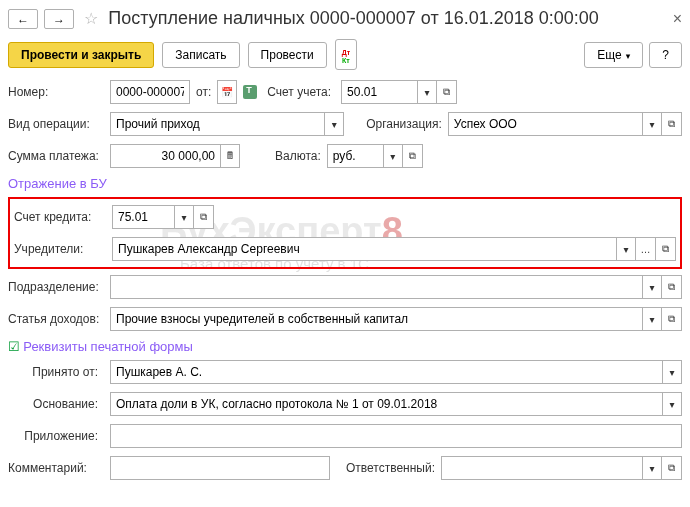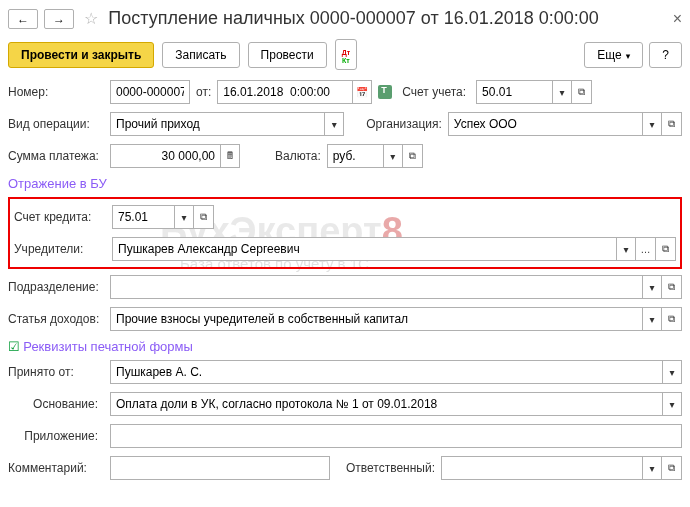--- a/index.html
+++ b/index.html
@@ -66,21 +66,20 @@
     <button class="btn"><span>Еще</span><span class="dropdown-caret">▾</span></button>
     <button class="btn">?</button>
   </div>
 </div>
 
 <div class="row">
   <span class="label" style="width:96px">Номер:</span>
   <input class="input" style="width: 80px;" value="0000-000007">
   <span class="label">от:</span>
   <div class="input-group">
-    <input class="input" style="width: 135px;" value="16.01.2018  0:00:00">
     <div class="ig-btn">📅</div>
   </div>
   <span><span class="account-icon"></span></span>
   <span class="label">Счет учета:</span>
   <div class="input-group" style="margin-left:4px">
     <input class="input" style="width: 76px;" value="50.01">
     <div class="ig-btn">▾</div>
     <div class="ig-btn">⧉</div>
   </div>
 </div>
@@ -149,21 +148,21 @@
   <div class="input-group flex1">
     <input class="input flex1" value="Прочие взносы учредителей в собственный капитал" style="">
     <div class="ig-btn">▾</div>
     <div class="ig-btn">⧉</div>
   </div>
 </div>
 
 <div class="section-title collapsible">Реквизиты печатной формы</div>
 
 <div class="row">
-  <span class="label" style="width:96px;padding-right:6px">Принято от:</span>
+  <span class="label" style="width:96px;text-align:right;padding-right:6px">Принято от:</span>
   <div class="input-group flex1">
     <input class="input flex1" value="Пушкарев А. С." style="">
     <div class="ig-btn">▾</div>
   </div>
 </div>
 
 <div class="row">
   <span class="label" style="width:96px;text-align:right;padding-right:6px">Основание:</span>
   <div class="input-group flex1">
     <input class="input flex1" value="Оплата доли в УК, согласно протокола № 1 от 09.01.2018" style="">

